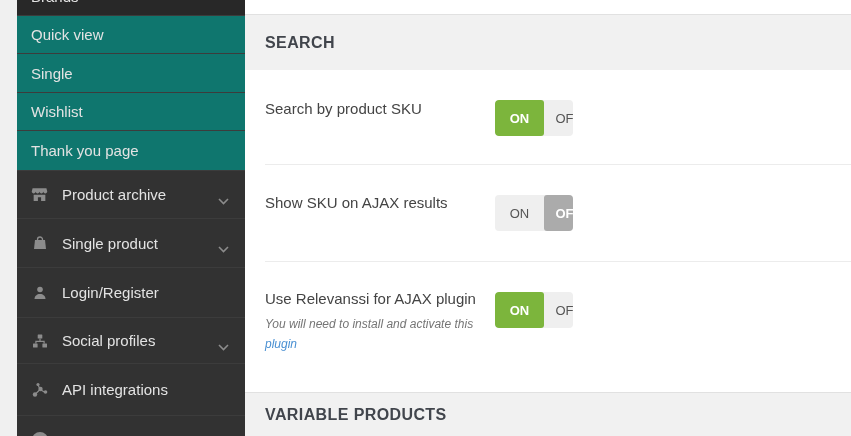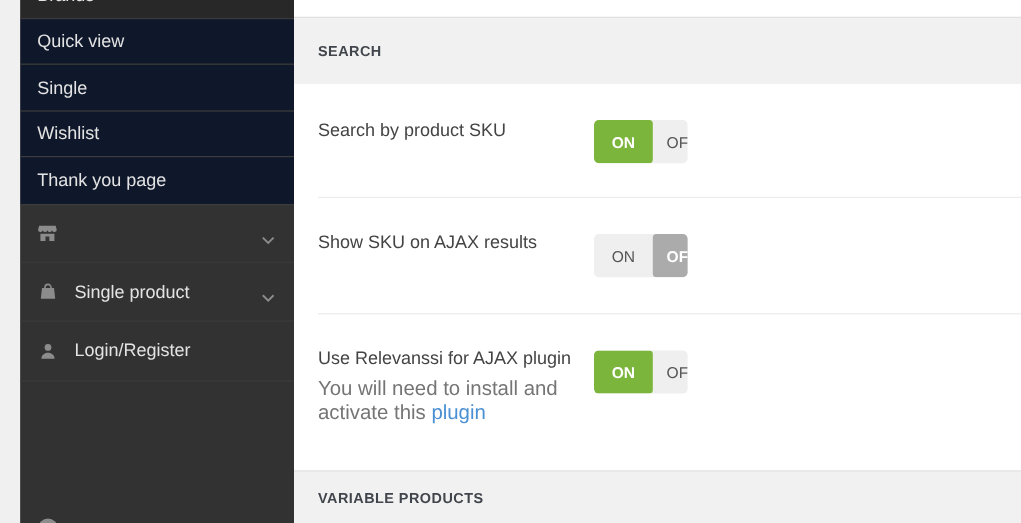--- a/index.html
+++ b/index.html
@@ -6,50 +6,50 @@
   body{font-family:"Liberation Sans", sans-serif; background:#fff;}
   .screen{position:relative;width:851px;height:436px;overflow:hidden;background:#fff;}
 
   
   .gutter{position:absolute;left:0;top:0;width:17px;height:436px;background:#f0f0f0;}
 
   
   .sidebar{position:absolute;left:17px;top:0;width:228px;height:436px;background:#282828;display:flex;flex-direction:column;}
   .side-row{box-sizing:border-box;display:flex;align-items:center;color:#e3e3e3;font-size:15px;border-top:1px solid #3c3c3c;cursor:pointer;}
   .side-row:first-child{border-top:none;}
-  .sub-item{background:#0f172a;padding-left:14px;}
+  .sub-item{background:#0f766e;padding-left:14px;}
   .section-item{background:#323232;padding-left:14px;position:relative;}
   .brands-row{height:15px;position:relative;overflow:hidden;background:#282828;}
   .brands-row span{position:absolute;top:-12px;left:14px;font-size:15px;color:#e3e3e3;}
   .h38{height:38px}.h39{height:39px}.h40{height:40px}
   .h48{height:48px}.h49{height:49px}.h50{height:50px}.h46{height:46px}.h52{height:52px}
   .side-icon{width:17px;height:17px;margin-right:14px;flex:0 0 17px;display:inline-flex;align-items:center;justify-content:center;}
   .side-icon svg{display:block;}
   .chevron{position:absolute;right:16px;top:50%;margin-top:-4px;}
   .partial-row{flex:1;background:#323232;border-top:1px solid #3c3c3c;position:relative;overflow:hidden;}
   .partial-icon{position:absolute;left:15px;bottom:-12px;width:16px;height:16px;border-radius:50%;background:#8c8c8c;}
 
   
   .main{position:absolute;left:245px;top:0;width:606px;height:436px;background:#fff;}
   .band{box-sizing:border-box;background:#f1f1f1;border-top:1px solid #e1e1e1;display:flex;align-items:center;padding-left:20px;}
   .band-search{position:absolute;top:14px;left:0;right:0;height:56px;}
   .band-bottom{position:absolute;top:392px;left:0;right:0;height:44px;align-items:center;}
-  .band h2{margin:0;font-size:12px;font-weight:600;color:#41454c;letter-spacing:.4px;}
+  .band h2{margin:0;font-size:16px;font-weight:600;color:#41454c;letter-spacing:.4px;}
 
   .rows{position:absolute;top:70px;left:0;right:0;}
   .opt-row{position:relative;box-sizing:border-box;padding-left:8px;}
   .opt-row.r1{height:95px;}
   .opt-row.r2{height:97px;}
   .opt-row.r3{height:130px;}
   .opt-divider{position:absolute;bottom:0;left:20px;right:0;height:1px;background:#ececec;}
   .opt-label{position:absolute;left:20px;font-size:15px;color:#444;}
   .r1 .opt-label{top:30px;}
   .r2 .opt-label{top:29px;}
   .r3 .opt-label{top:28px;}
-  .helper{position:absolute;left:20px;top:52px;width:225px;font-size:17px;color:#757575;line-height:20px;}
+  .helper{position:absolute;left:20px;top:52px;width:225px;font-size:12px;color:#757575;line-height:20px;font-style:italic;}
   .helper a{color:#4a90d2;text-decoration:none;cursor:pointer;}
 
   .toggle{position:absolute;left:250px;width:78px;height:36px;display:flex;border-radius:4px;overflow:hidden;background:#efefef;}
   .r1 .toggle{top:30px;}
   .r2 .toggle{top:30px;}
   .r3 .toggle{top:30px;}
   .seg{flex:0 0 49px;display:flex;align-items:center;justify-content:center;font-size:13px;color:#555;cursor:pointer;user-select:none;}
   .seg.active-on{background:#7cb53c;color:#fff;font-weight:bold;border-radius:3px;}
   .seg.active-off{background:#ababab;color:#fff;font-weight:bold;border-radius:3px;}
 </style>
@@ -78,20 +78,21 @@
       <span>Thank you page</span>
     </div>
 
     <div class="side-row section-item h48">
       <span class="side-icon">
         <svg width="17" height="17" viewBox="0 0 16 16" fill="#8c8c8c">
           <path d="M1.5 2h13l.8 3.2c0 1-.9 1.8-1.9 1.8s-1.8-.8-1.8-1.8c0 1-.8 1.8-1.8 1.8S8 6.2 8 5.2c0 1-.8 1.8-1.8 1.8S4.4 6.2 4.4 5.2c0 1-.8 1.8-1.8 1.8S.7 6.2.7 5.2L1.5 2z"></path>
           <path d="M2.5 8.2h11V14h-4v-3.5h-3V14h-4V8.2z"></path>
         </svg>
       </span>
+      <span>Product archive</span>
       <span class="chevron">
         <svg width="11" height="7" viewBox="0 0 11 7">
             <polyline points="1,1 5.5,5.5 10,1" fill="none" stroke="#8c8c8c" stroke-width="1.6"></polyline>
           </svg>
       </span>
     </div>
 
     <div class="side-row section-item h49">
       <span class="side-icon">
         <svg width="16" height="16" viewBox="0 0 16 16" fill="#8c8c8c">
@@ -110,21 +111,49 @@
     <div class="side-row section-item h50">
       <span class="side-icon">
         <svg width="16" height="16" viewBox="0 0 16 16" fill="#8c8c8c">
           <circle cx="8" cy="4.5" r="2.8"></circle>
           <path d="M2.5 14c0-3 2.5-5 5.5-5s5.5 2 5.5 5H2.5z"></path>
         </svg>
       </span>
       <span>Login/Register</span>
     </div>
 
-
+    <div class="side-row section-item h46">
+      <span class="side-icon">
+        <svg width="16" height="16" viewBox="0 0 16 16" fill="#8c8c8c">
+          <rect x="5.7" y="1.5" width="4.6" height="4" rx="0.5"></rect>
+          <rect x="1" y="10.5" width="4.6" height="4" rx="0.5"></rect>
+          <rect x="10.4" y="10.5" width="4.6" height="4" rx="0.5"></rect>
+          <path d="M7.4 5.5h1.2v2.2h4.1v2.8h-1.2V8.9H4.5v1.6H3.3V7.7h4.1z"></path>
+        </svg>
+      </span>
+      <span>Social profiles</span>
+      <span class="chevron">
+        <svg width="11" height="7" viewBox="0 0 11 7">
+            <polyline points="1,1 5.5,5.5 10,1" fill="none" stroke="#8c8c8c" stroke-width="1.6"></polyline>
+          </svg>
+      </span>
+    </div>
+
+    <div class="side-row section-item h52">
+      <span class="side-icon">
+        <svg width="16" height="16" viewBox="0 0 16 16" fill="#8c8c8c">
+          <circle cx="3" cy="12.5" r="2.2"></circle>
+          <circle cx="8.5" cy="7" r="2.2"></circle>
+          <circle cx="13.5" cy="10" r="1.8"></circle>
+          <circle cx="6" cy="2.5" r="1.6"></circle>
+          <path d="M3.5 12l4.5-4.5 4.8 2.7M8 7L6 3" fill="none" stroke="#8c8c8c" stroke-width="1.2"></path>
+        </svg>
+      </span>
+      <span>API integrations</span>
+    </div>
 
     <div class="partial-row">
       <span class="partial-icon"></span>
     </div>
   </div>
 
   <div class="main">
 
     <div class="band band-search">
       <h2>SEARCH</h2>

